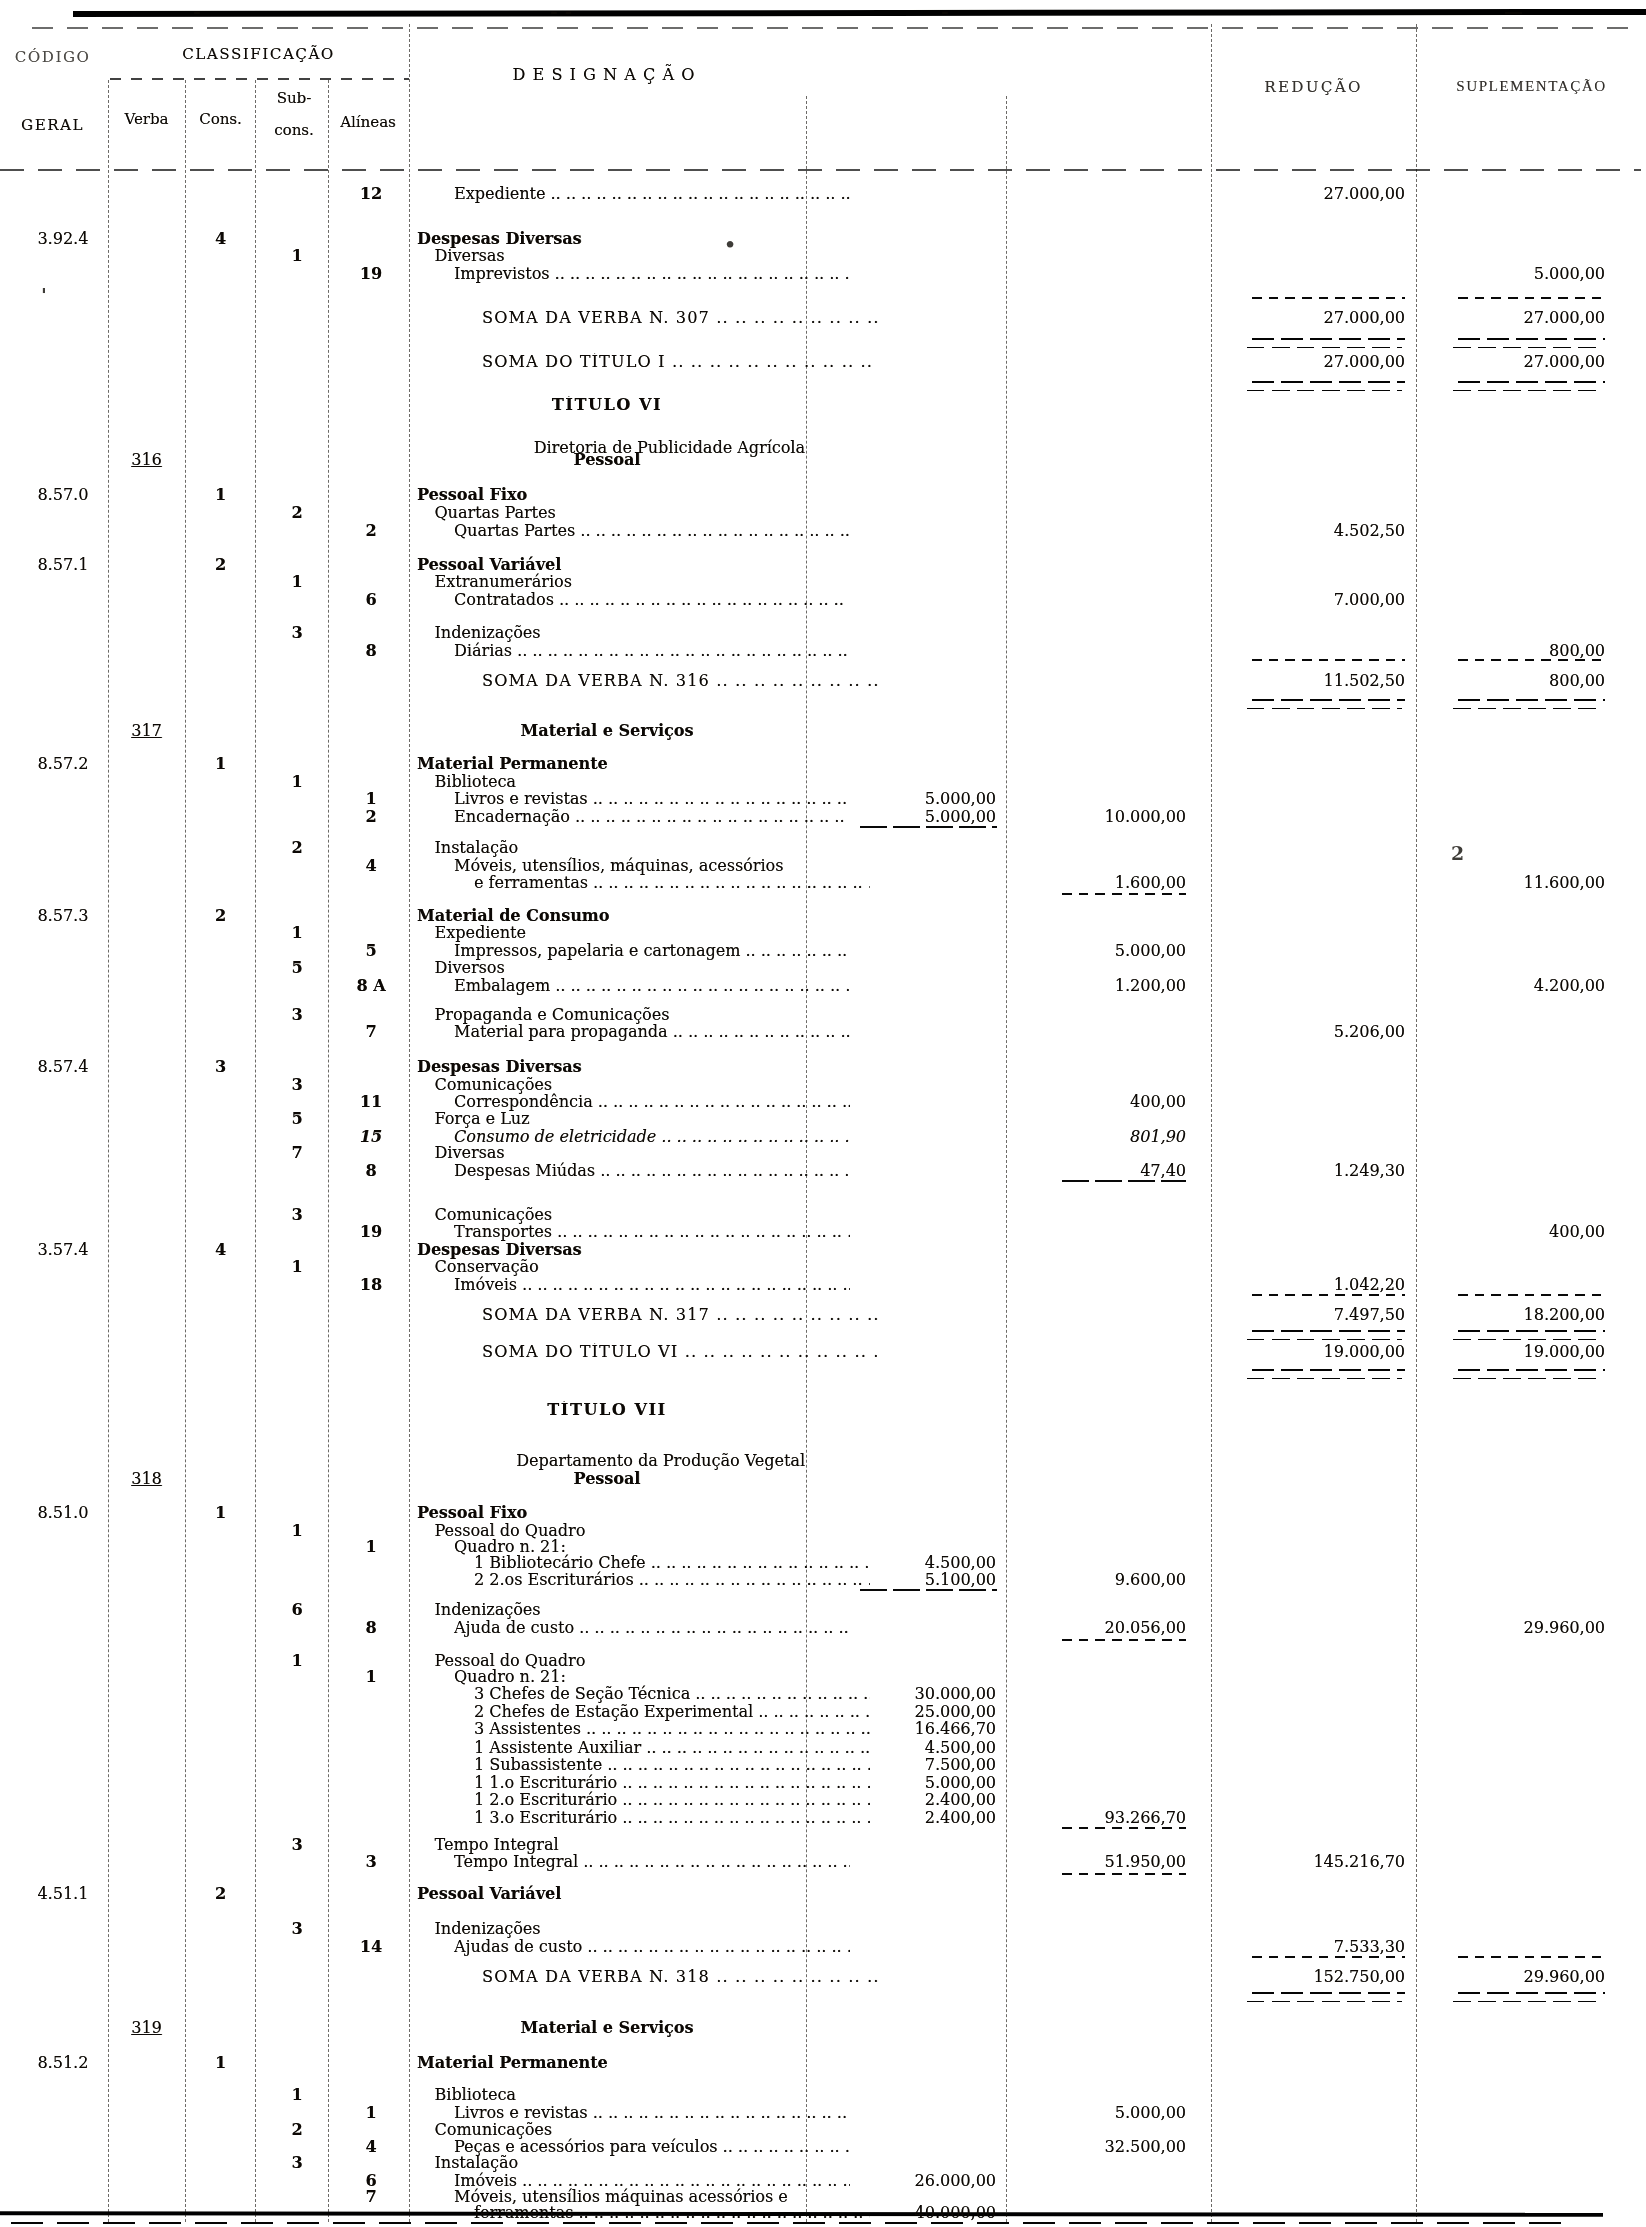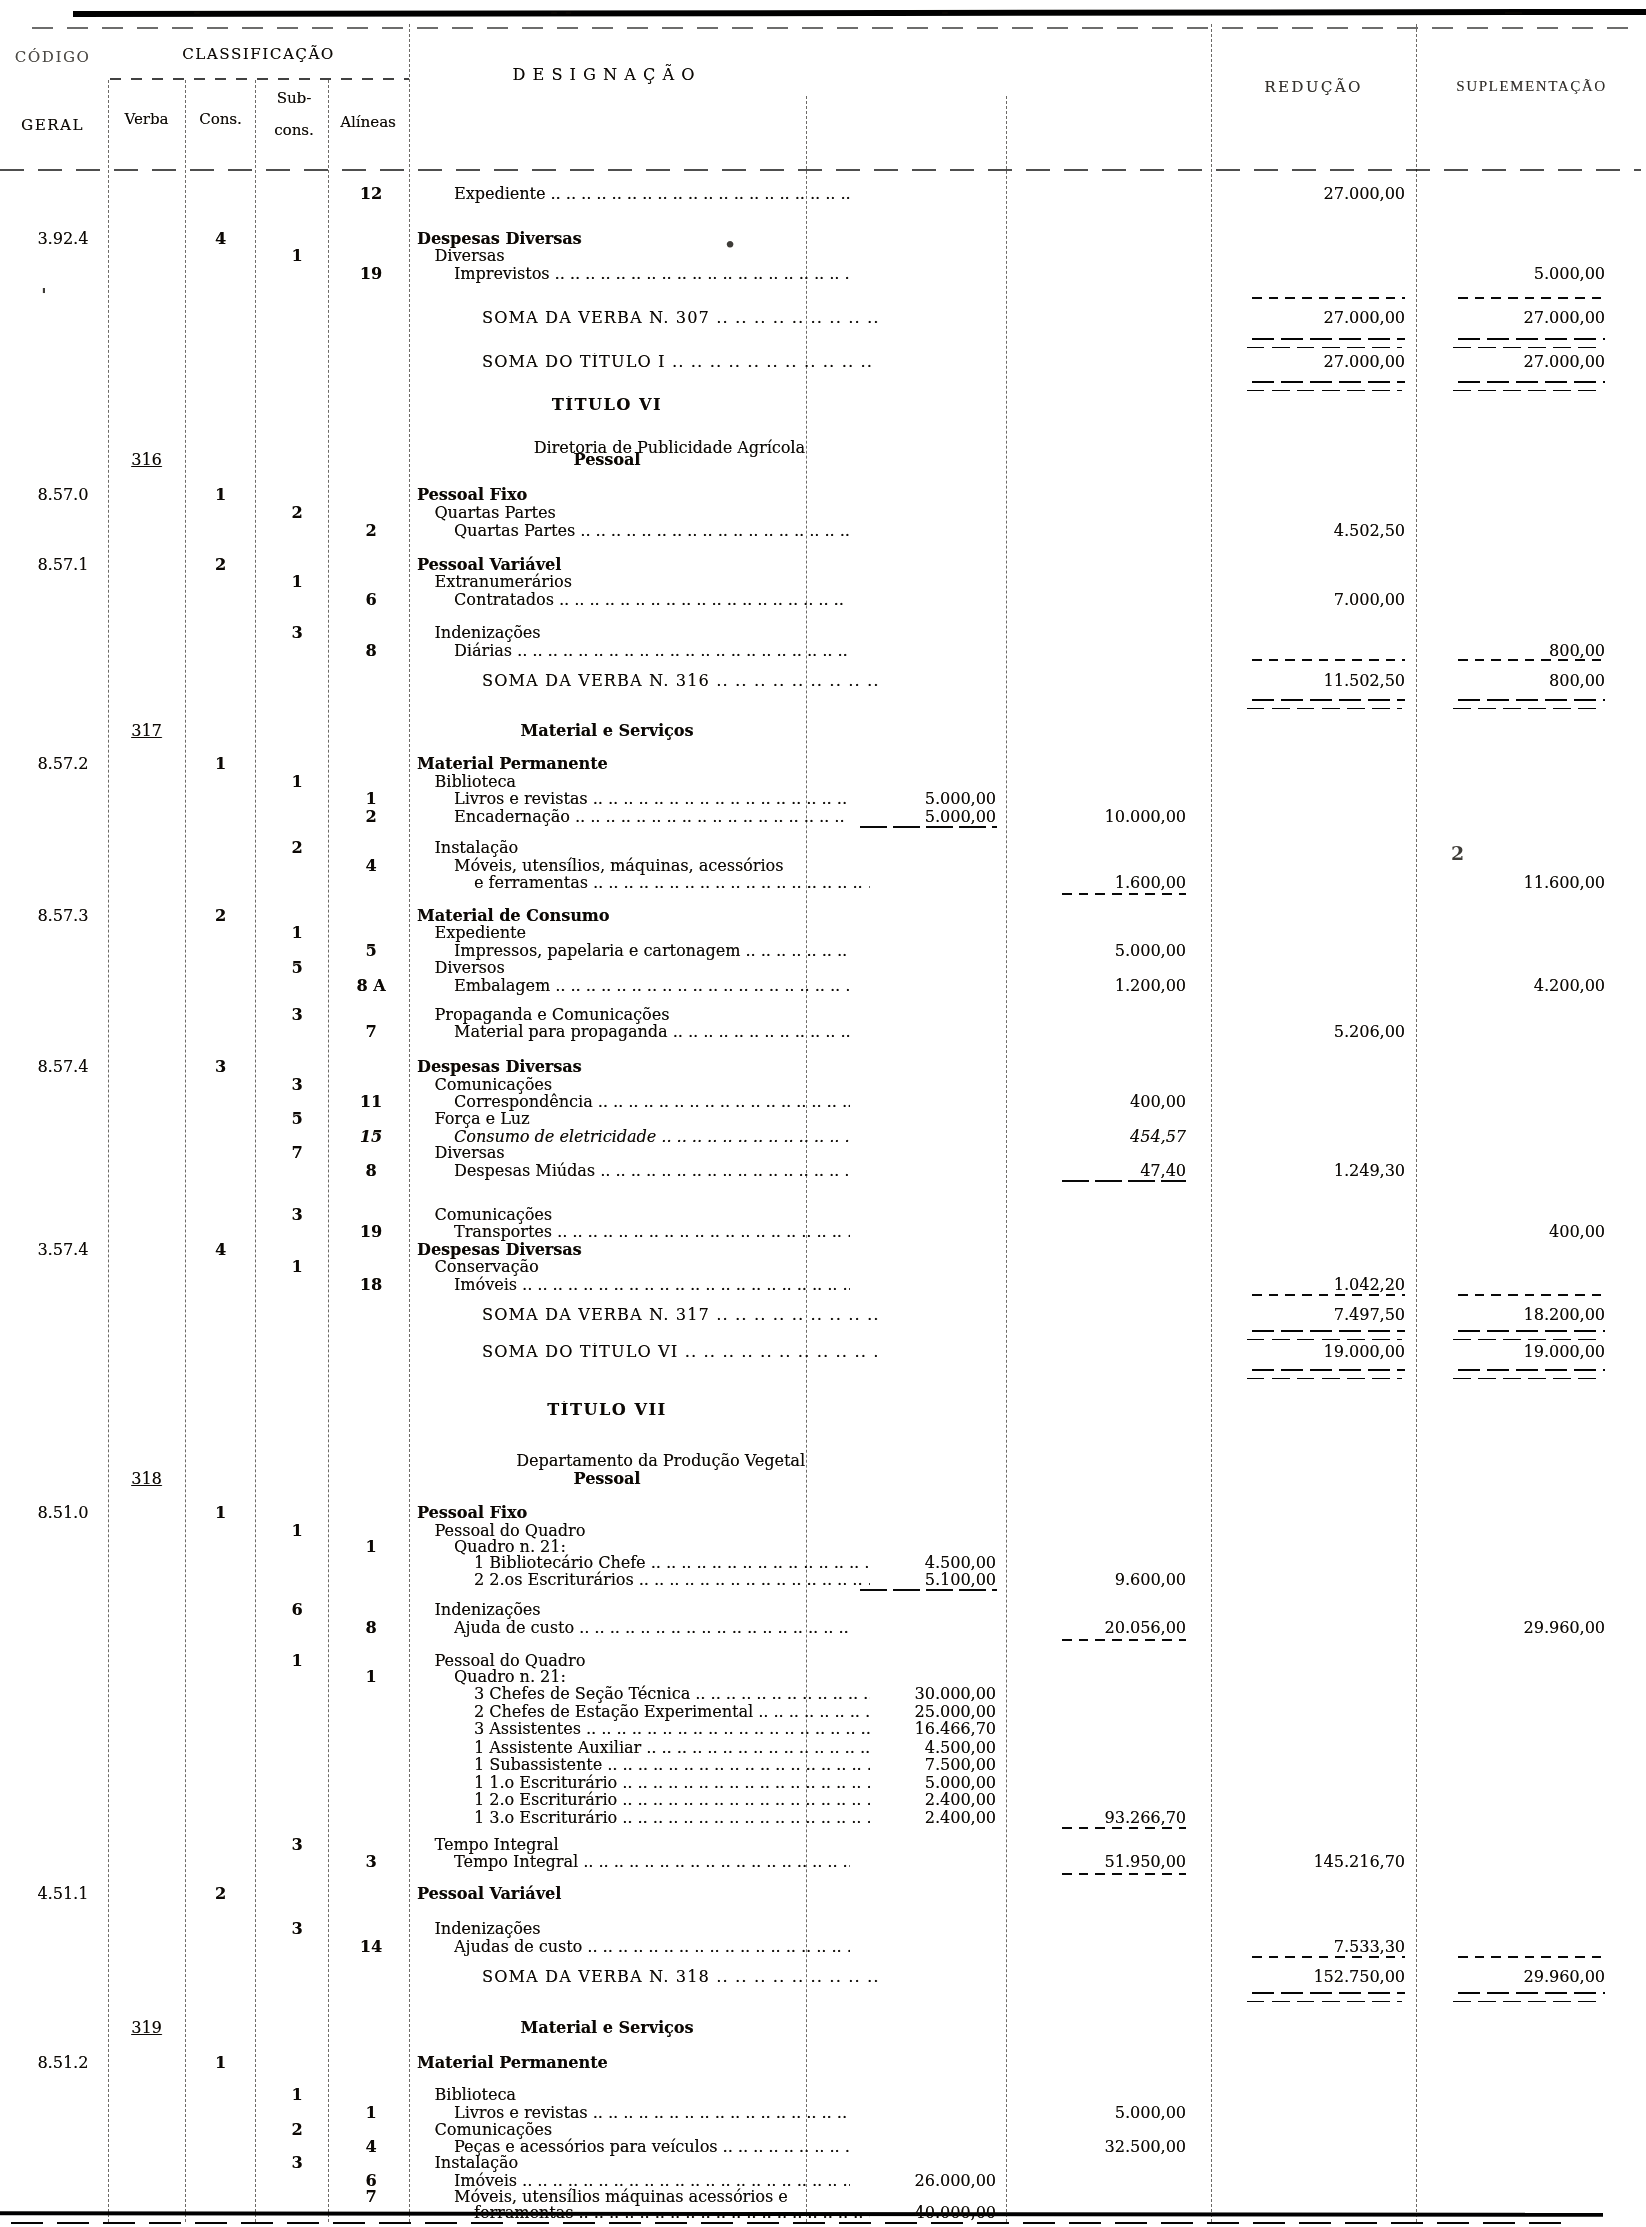--- a/index.html
+++ b/index.html
@@ -303,21 +303,21 @@
         <div class="cell txt c-desig ind2">Correspondência  .. .. .. .. .. .. .. .. .. .. .. .. .. .. .. .. .. .. .. .. .. .. .. ..</div>
         <div class="cell txt c-v2">400,00</div>
       </div>
       <div class="row" style="top: 1110px;">
         <div class="cell txt c-subcons">5</div>
         <div class="cell txt c-desig ind1">Força e Luz</div>
       </div>
       <div class="row" style="top: 1128px; font-style: italic;">
         <div class="cell txt c-alinea">15</div>
         <div class="cell txt c-desig ind2">Consumo de eletricidade  .. .. .. .. .. .. .. .. .. .. .. .. .. .. .. .. .. .. .. .. .. .. .. ..</div>
-        <div class="cell txt c-v2">454,57</div>
+        <div class="cell txt c-v2">801,90</div>
       </div>
       <div class="row" style="top: 1144px;">
         <div class="cell txt c-subcons">7</div>
         <div class="cell txt c-desig ind1">Diversas</div>
       </div>
       <div class="row" style="top: 1162px;">
         <div class="cell txt c-alinea">8</div>
         <div class="cell txt c-desig ind2">Despesas Miúdas  .. .. .. .. .. .. .. .. .. .. .. .. .. .. .. .. .. .. .. .. .. .. .. ..</div>
         <div class="cell txt c-v2">47,40</div>
         <div class="cell txt c-red">1.249,30</div>

